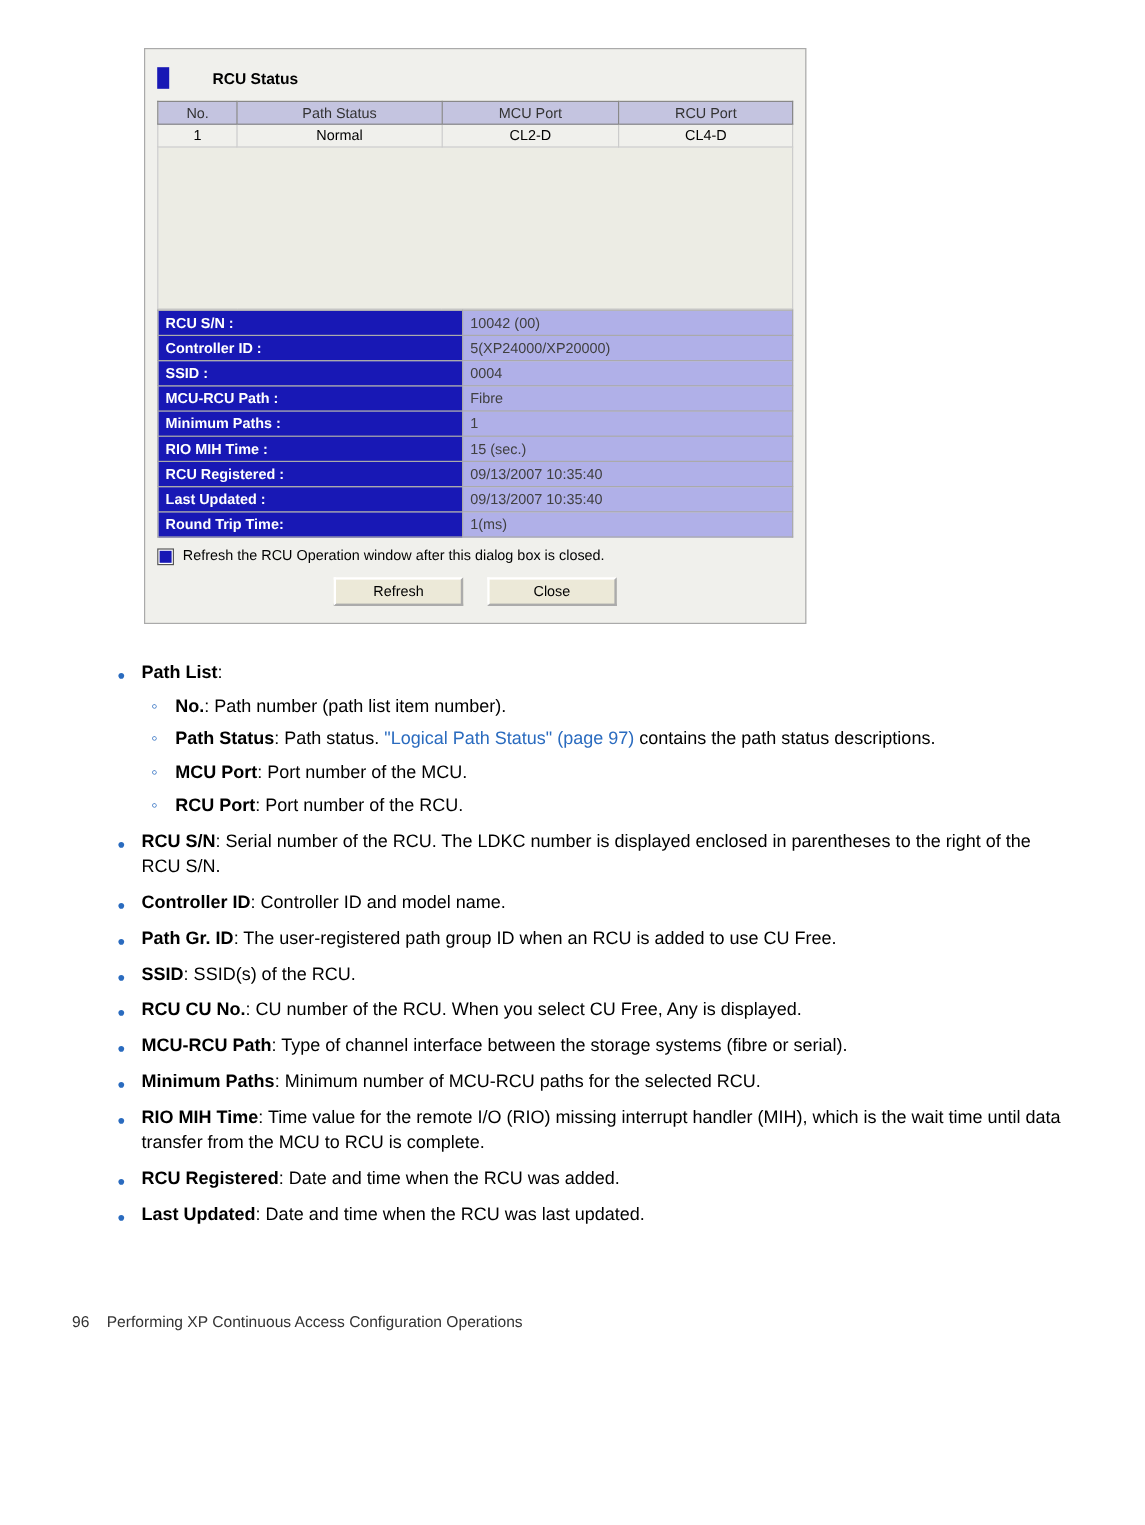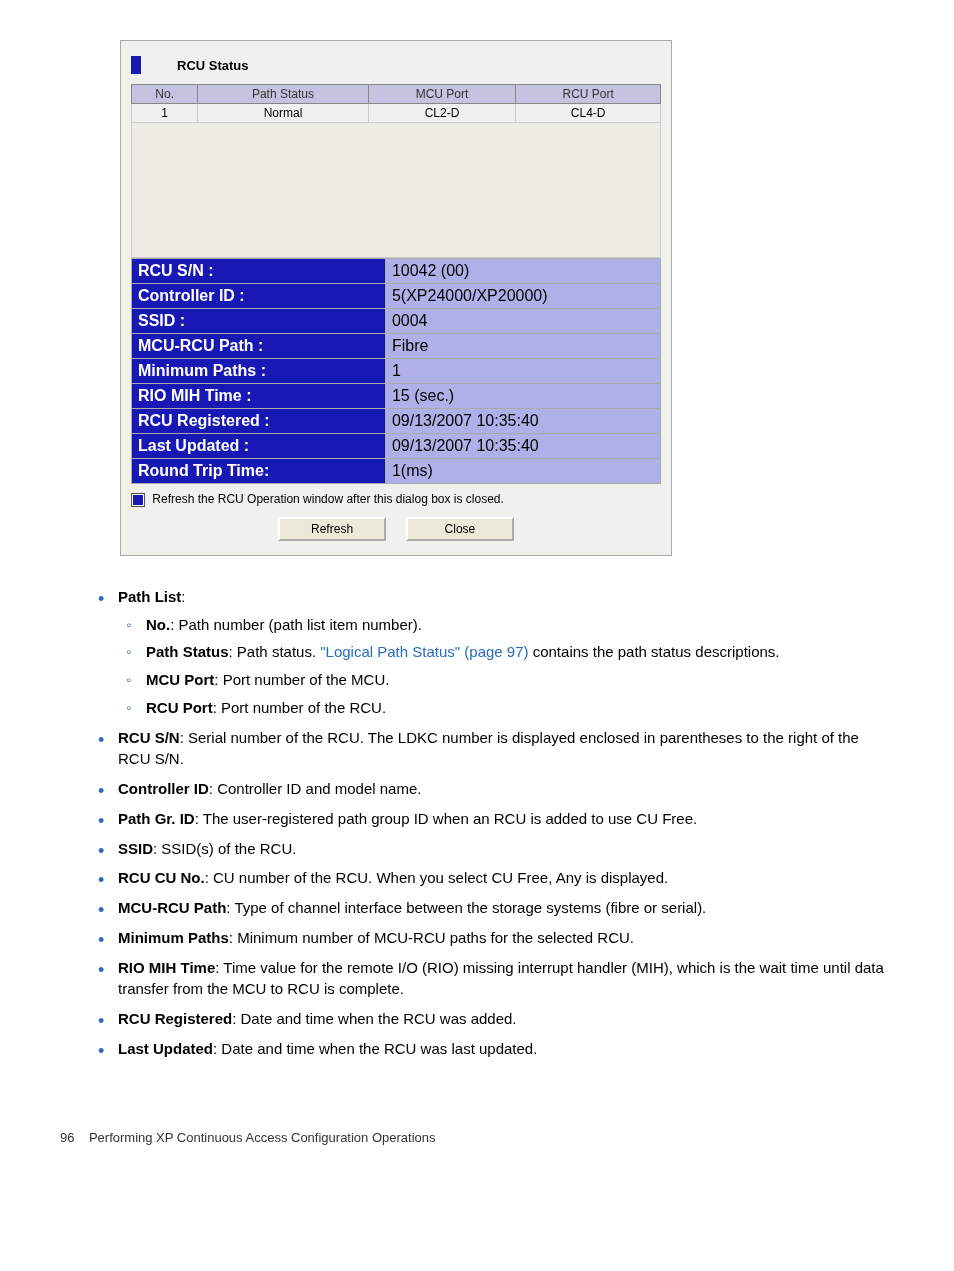--- a/index.html
+++ b/index.html
@@ -53,36 +53,36 @@
     text-align: center;
   }
   .path-spacer {
     height: 130px;
     background: #ecece4;
     border: 1px solid #ccc;
   }
   .kv-table {
     width: 100%;
     border-collapse: collapse;
-    font-size: 16px;
+    font-size: 12px;
     margin-top: 0;
   }
   .kv-table td {
     border: 1px solid #aaa;
     padding: 3px 6px;
   }
   .kv-table td.k {
     background: #1818b5;
     color: #fff;
     font-weight: bold;
     width: 48%;
   }
   .kv-table td.v {
     background: #b0b0e8;
-    color: #000000;
+    color: #404040;
   }
   .refresh-row {
     padding: 8px 0 0 0;
     font-size: 12px;
   }
   .refresh-row .cb {
     display: inline-block;
     width: 12px;
     height: 12px;
     border: 1px solid #555;

